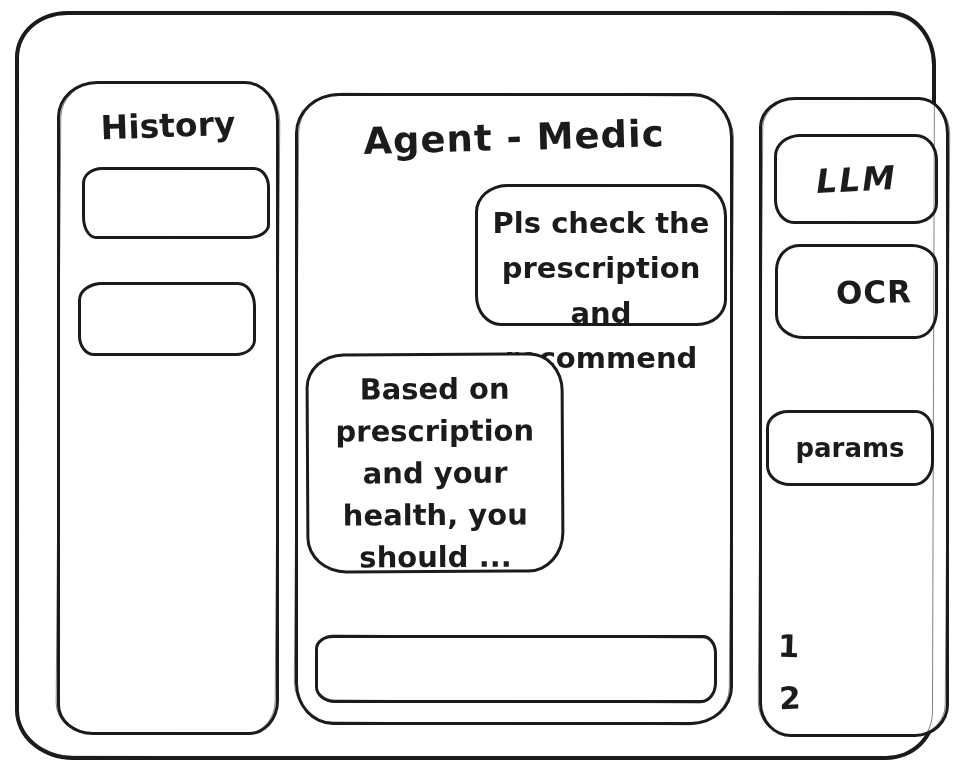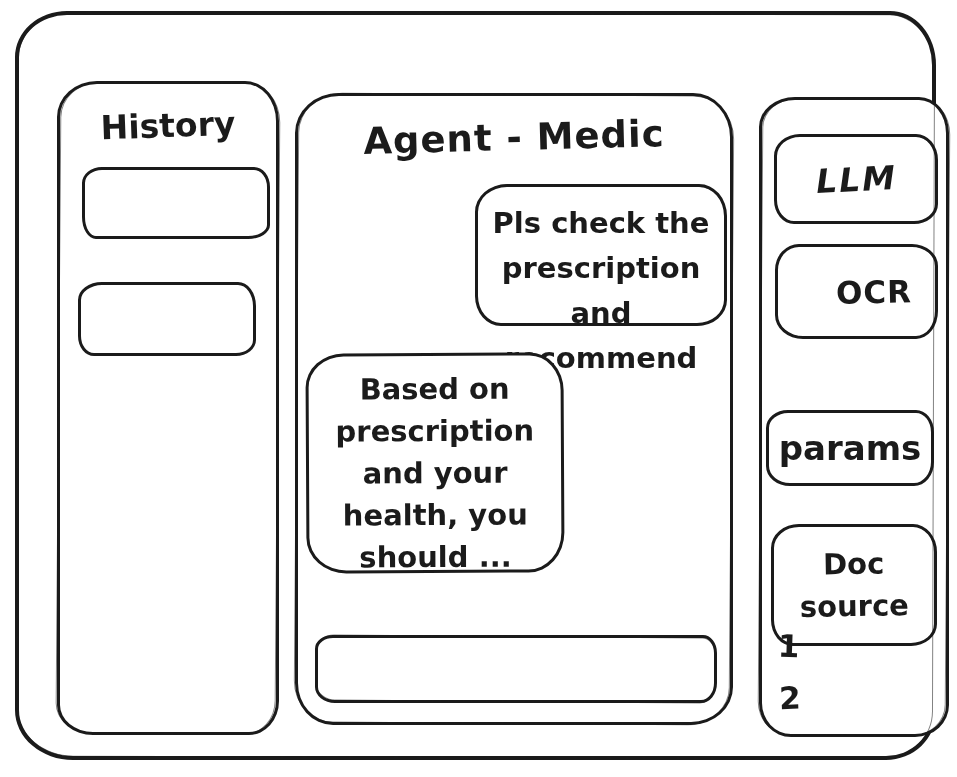--- a/index.html
+++ b/index.html
@@ -73,21 +73,21 @@
     border-radius:26px 22px 24px 20px / 22px 26px 20px 24px;
     font-style:oblique;letter-spacing:2px;
   }
   .btn-llm .lbl{transform:rotate(-3deg);}
   .btn-ocr{
     left:13px;top:144px;width:163px;height:95px;font-size:31px;
     border-radius:24px 26px 22px 28px / 26px 22px 28px 24px;letter-spacing:1px;padding-left:35px;
   }
   .btn-ocr .lbl{transform:rotate(-1deg);}
   .btn-params{
-    left:4px;top:310px;width:168px;height:76px;font-size:34px;border-width:3px;
+    left:4px;top:310px;width:168px;height:76px;font-size:26px;border-width:3px;
     border-radius:22px 18px 20px 24px / 18px 22px 24px 20px;
   }
   .btn-doc{
     left:9px;top:424px;width:166px;height:122px;font-size:29px;
     border-radius:28px 24px 26px 22px / 24px 28px 22px 26px;
     line-height:42px;
   }
   .btn-doc .lbl{transform:rotate(-1deg);width:120px;}
   .src-num{
     position:absolute;font-size:31px;font-weight:600;color:#1b1b1b;
@@ -127,21 +127,18 @@
     <div class="sk sidebar-right d2">
       <div class="sk tool-btn btn-llm d2">
         <span class="lbl">LLM</span>
       </div>
       <div class="sk tool-btn btn-ocr d2">
         <span class="lbl">OCR</span>
       </div>
       <div class="sk tool-btn btn-params">
         <span class="lbl">params</span>
       </div>
-      <div class="sk tool-btn btn-doc d2">
-        <span class="lbl">Doc source</span>
-      </div>
       <div class="src-num num-1">1</div>
       <div class="src-num num-2">2</div>
     </div>
 
   </div>
 </div>
 
 </body></html>

